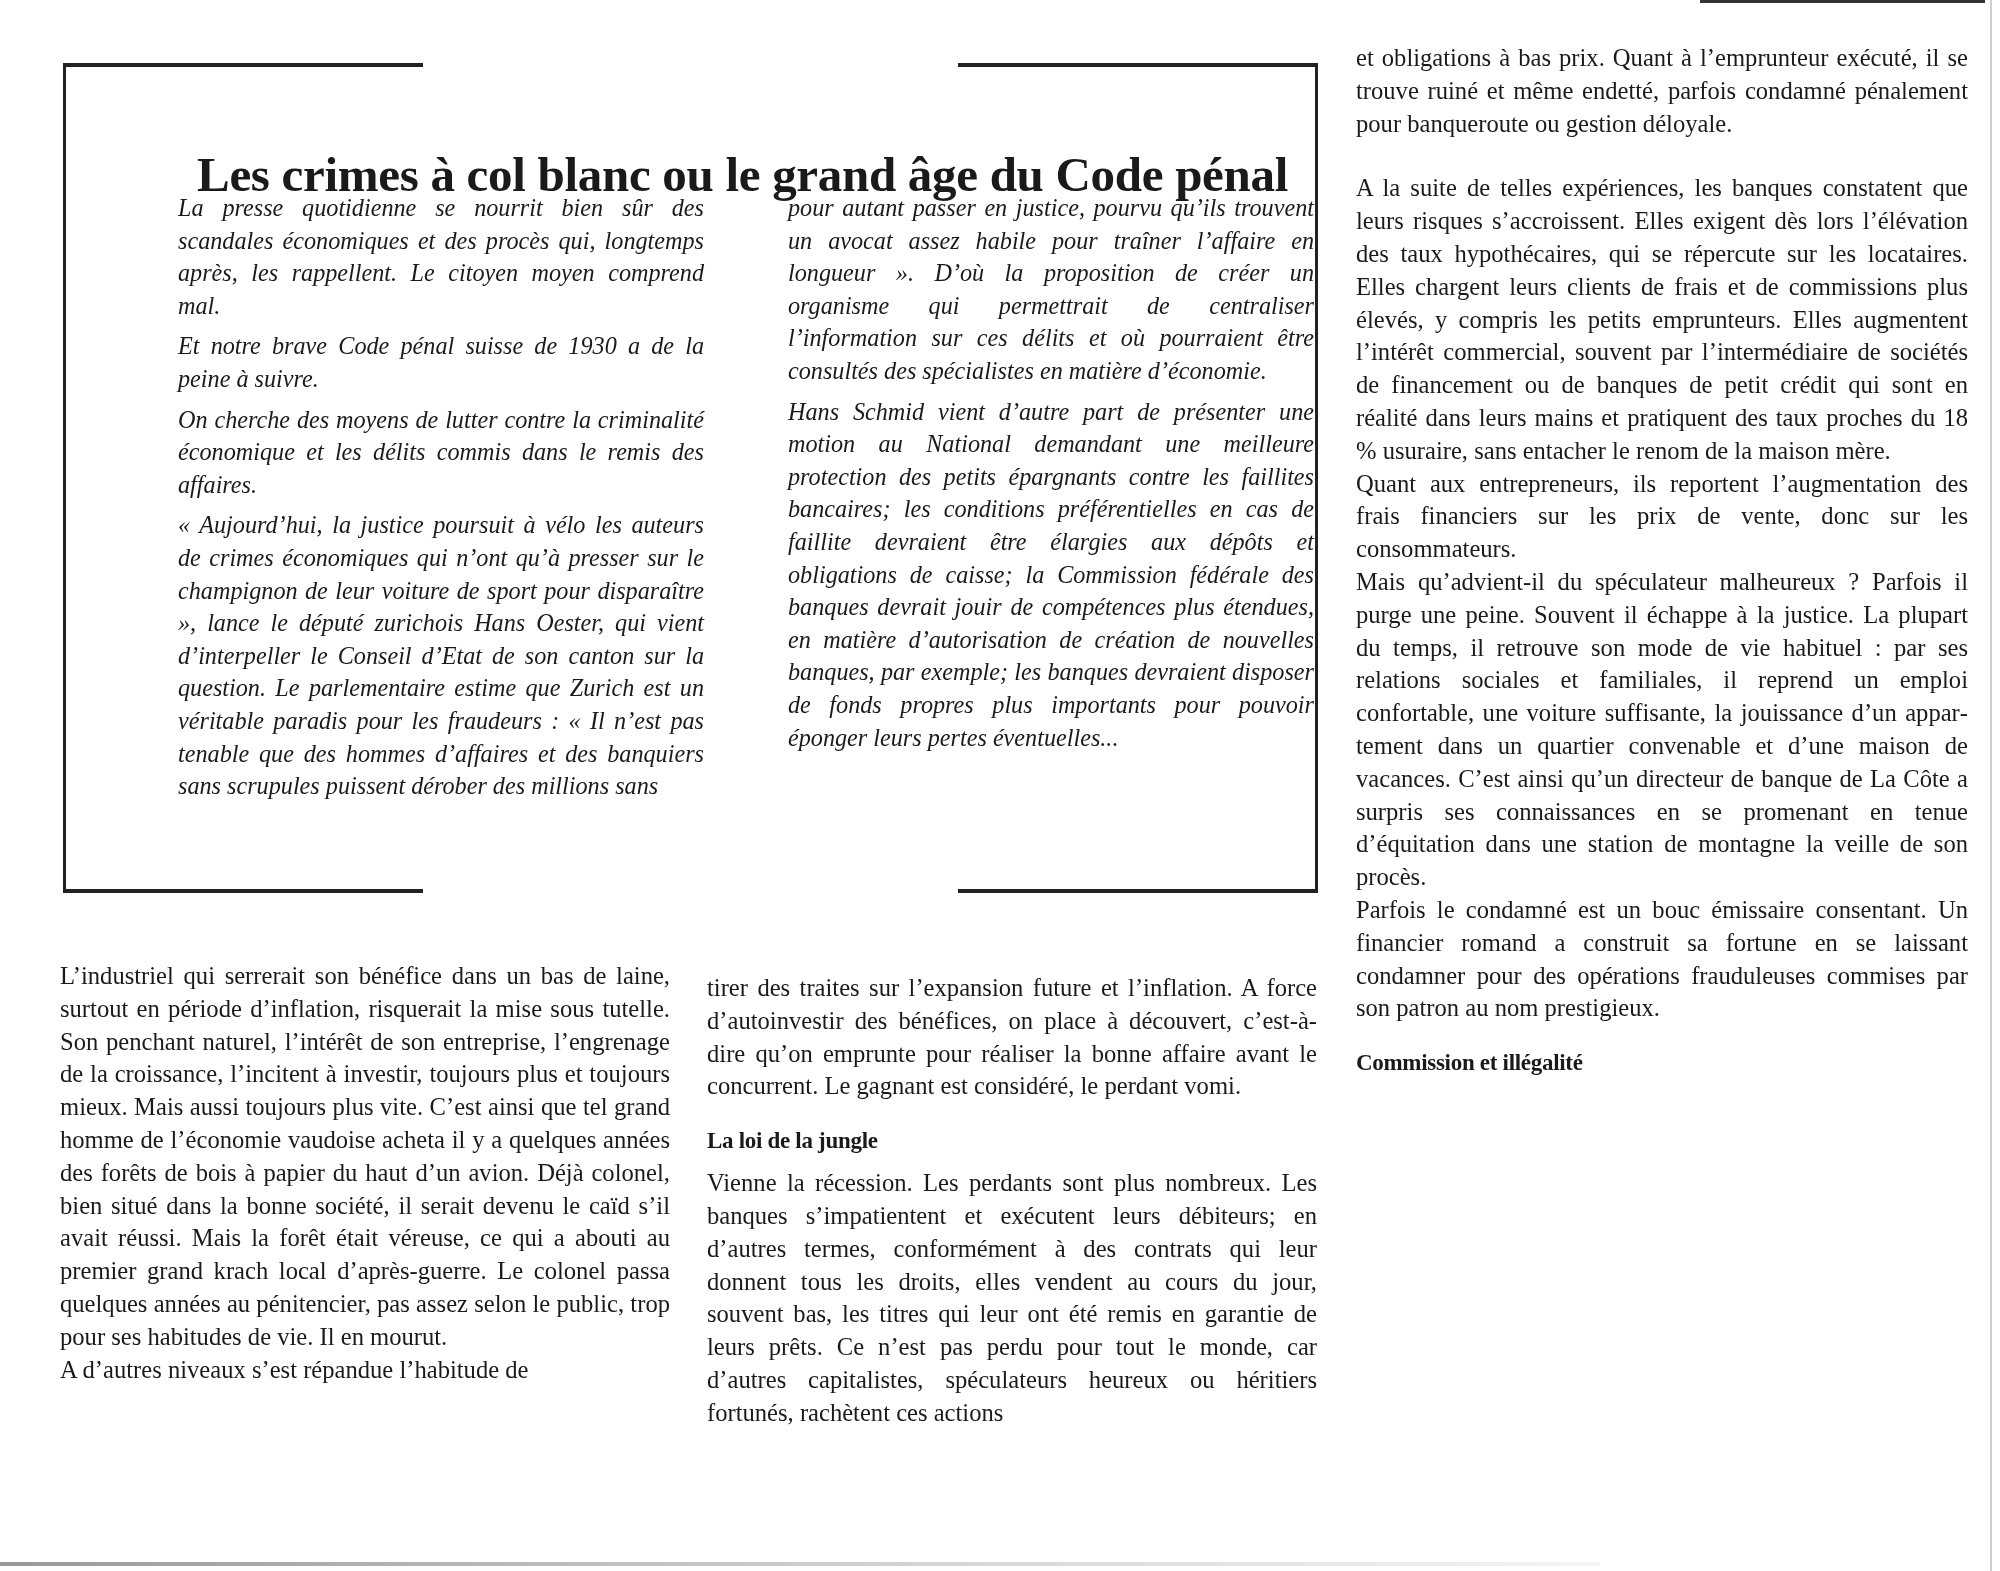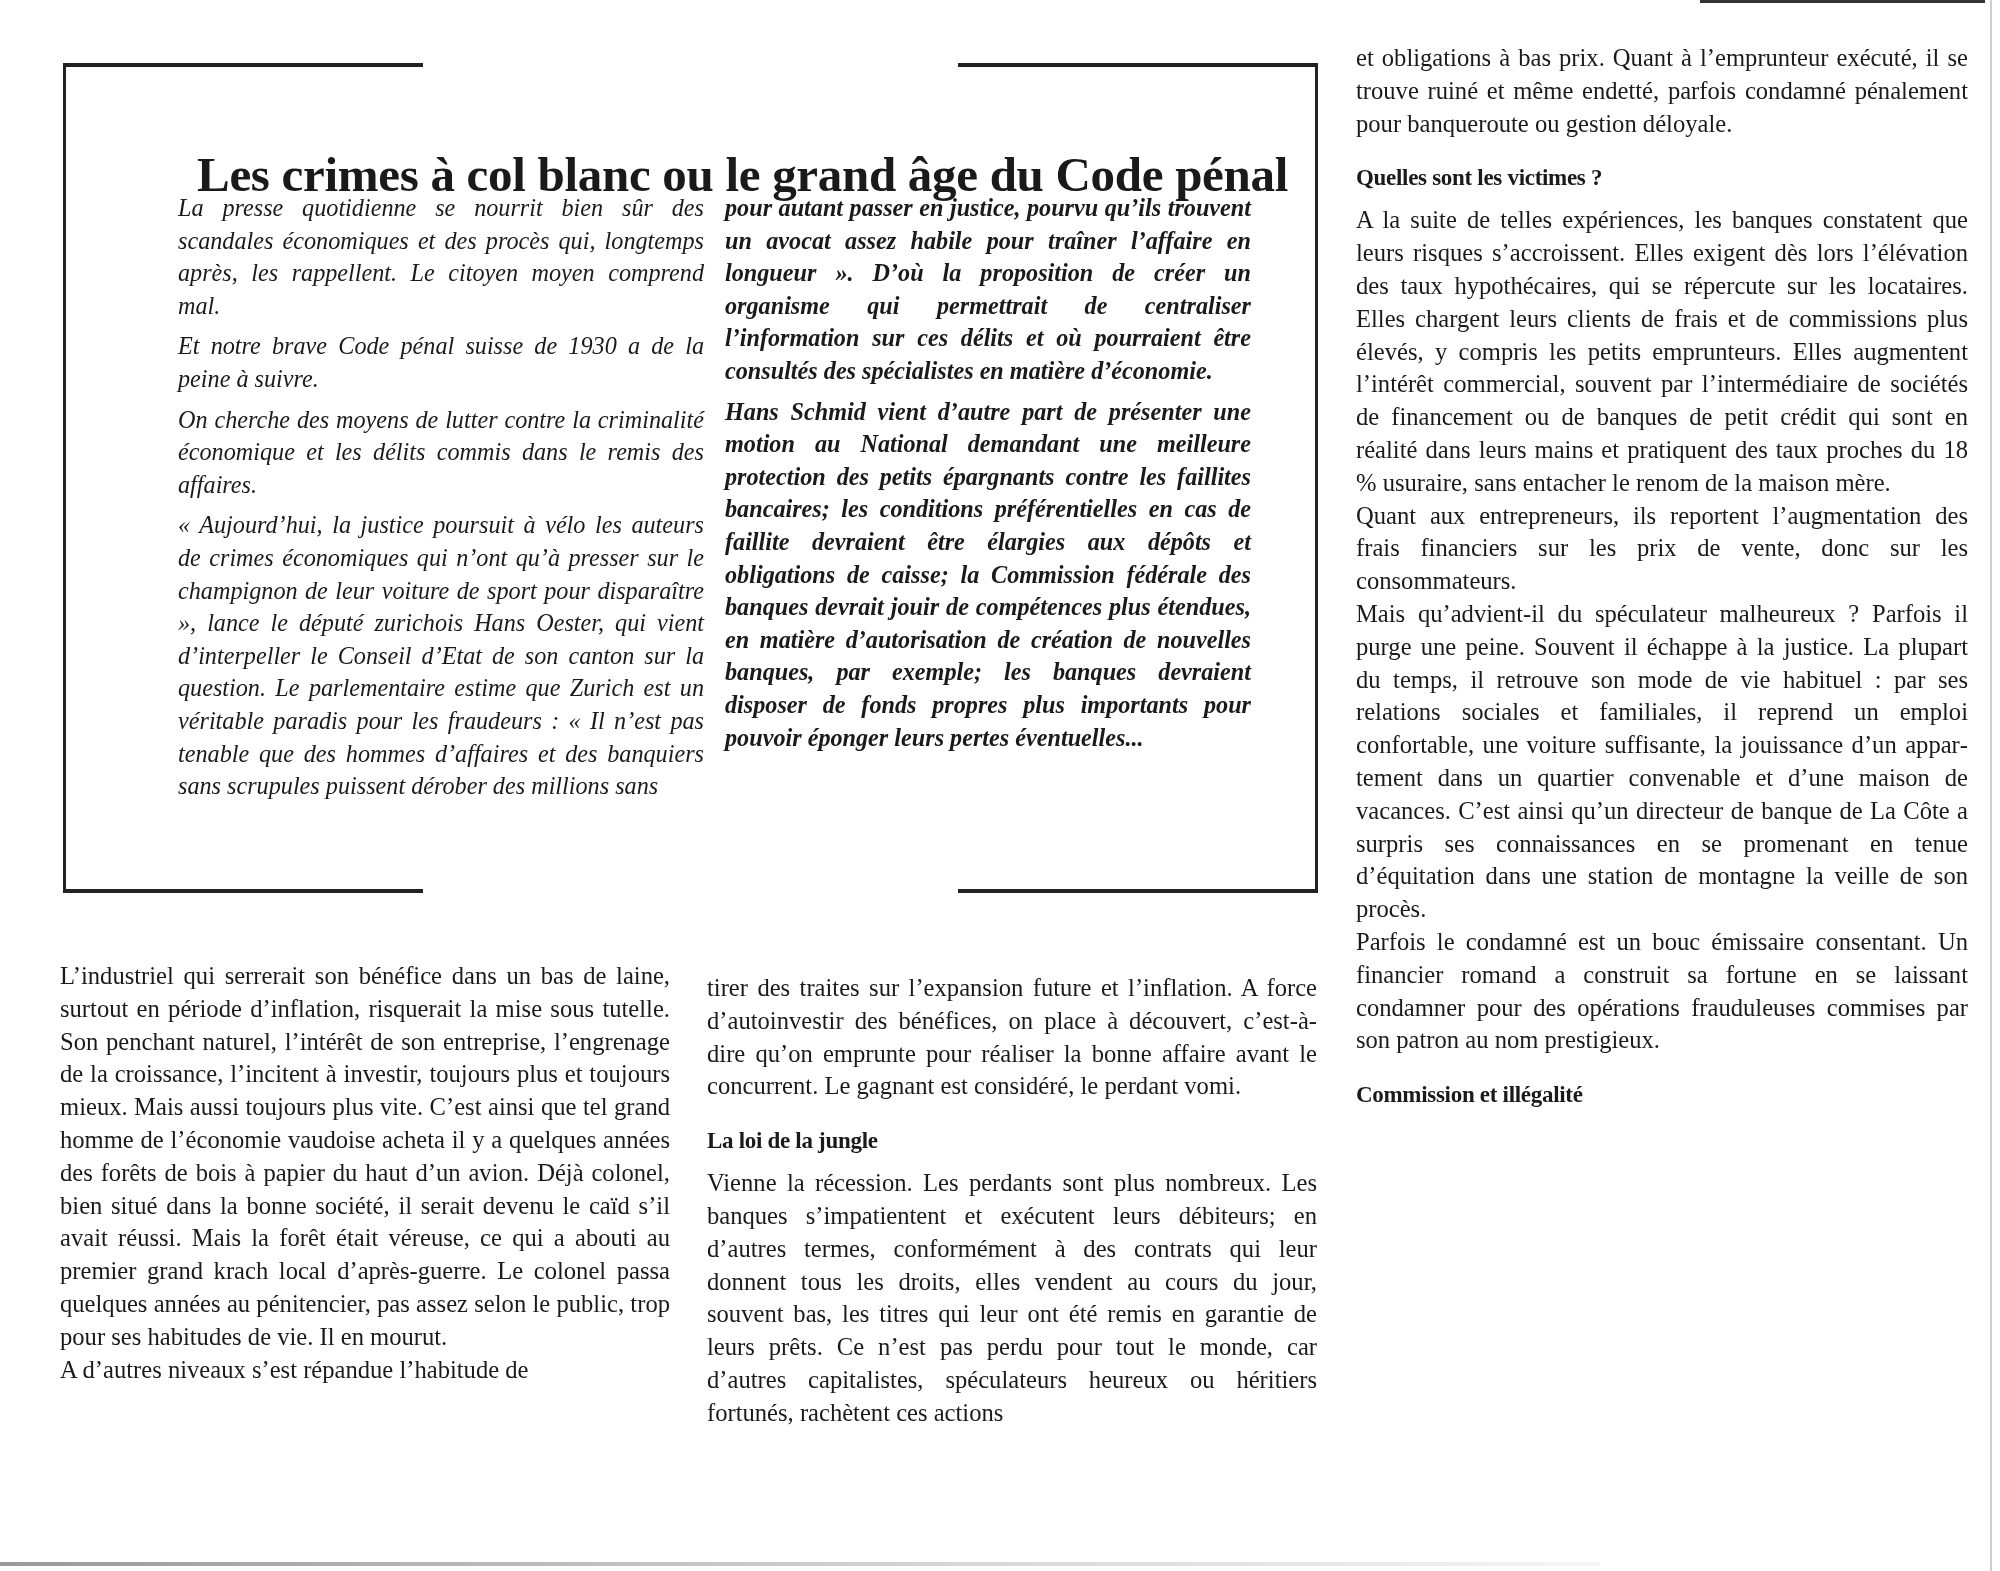--- a/index.html
+++ b/index.html
@@ -27,21 +27,21 @@
     font-weight: bold; font-size: 49px; letter-spacing: -0.3px; line-height: 60px;
     white-space: nowrap; text-align: right;
   }
   .lead-col {
     position: absolute; top: 184px; width: 542px;
     font-style: italic; font-size: 24.2px; line-height: 32.6px;
     text-align: justify; hyphens: manual;
   }
   .lead-col p { margin: 8px; }
   .lead-left { left: 170px; }
-  .lead-right { left: 717px; font-weight: bold; }
+  .lead-right { left: 780px; }
 
   
   .col {
     position: absolute; font-size: 24.6px; line-height: 32.8px;
     text-align: justify;
   }
   .col p { margin: 0; }
   .col h3 { margin: 0; font-size: 23px; font-weight: bold; line-height: 32px; letter-spacing: -0.3px; }
   .col1 { left: 60px; top: 960px; width: 610px; }
   .col2 { left: 707px; top: 960px; width: 610px; margin-top: 12px; }
@@ -88,21 +88,20 @@
   <p>tirer des traites sur l’expansion future et l’infla­tion. A force d’autoinvestir des bénéfices, on place à découvert, c’est-à-dire qu’on emprunte pour réaliser la bonne affaire avant le concurrent. Le gagnant est considéré, le perdant vomi.</p>
   <div class="gap-s"></div>
   <h3>La loi de la jungle</h3>
   <div class="gap-h"></div>
   <p>Vienne la récession. Les perdants sont plus nom­breux. Les banques s’impatientent et exécutent leurs débiteurs; en d’autres termes, conformé­ment à des contrats qui leur donnent tous les droits, elles vendent au cours du jour, souvent bas, les titres qui leur ont été remis en garantie de leurs prêts. Ce n’est pas perdu pour tout le monde, car d’autres capitalistes, spéculateurs heu­reux ou héritiers fortunés, rachètent ces actions</p>
 </div>
 
 <div class="col col3">
   <p>et obligations à bas prix. Quant à l’emprunteur exécuté, il se trouve ruiné et même endetté, par­fois condamné pénalement pour banqueroute ou gestion déloyale.</p>
   <div class="gap-s"></div>
-  <h3>Quelles sont les victimes ?</h3>
   <div class="gap-h"></div>
   <p>A la suite de telles expériences, les banques constatent que leurs risques s’accroissent. Elles exigent dès lors l’élévation des taux hypothécaires, qui se répercute sur les locataires. Elles chargent leurs clients de frais et de commissions plus éle­vés, y compris les petits emprunteurs. Elles aug­mentent l’intérêt commercial, souvent par l’inter­médiaire de sociétés de financement ou de banques de petit crédit qui sont en réalité dans leurs mains et pratiquent des taux proches du 18 % usuraire, sans entacher le renom de la maison mère.</p>
   <p>Quant aux entrepreneurs, ils reportent l’augmen­tation des frais financiers sur les prix de vente, donc sur les consommateurs.</p>
   <p>Mais qu’advient-il du spéculateur malheureux ? Parfois il purge une peine. Souvent il échappe à la justice. La plupart du temps, il retrouve son mode de vie habituel : par ses relations sociales et familiales, il reprend un emploi confortable, une voiture suffisante, la jouissance d’un appar­tement dans un quartier convenable et d’une maison de vacances. C’est ainsi qu’un directeur de banque de La Côte a surpris ses connaissances en se promenant en tenue d’équitation dans une station de montagne la veille de son procès.</p>
   <p>Parfois le condamné est un bouc émissaire con­sentant. Un financier romand a construit sa for­tune en se laissant condamner pour des opérations frauduleuses commises par son patron au nom prestigieux.</p>
   <div class="gap-s"></div>
   <h3>Commission et illégalité</h3>
   <div class="gap-h"></div>
 </div>
 

